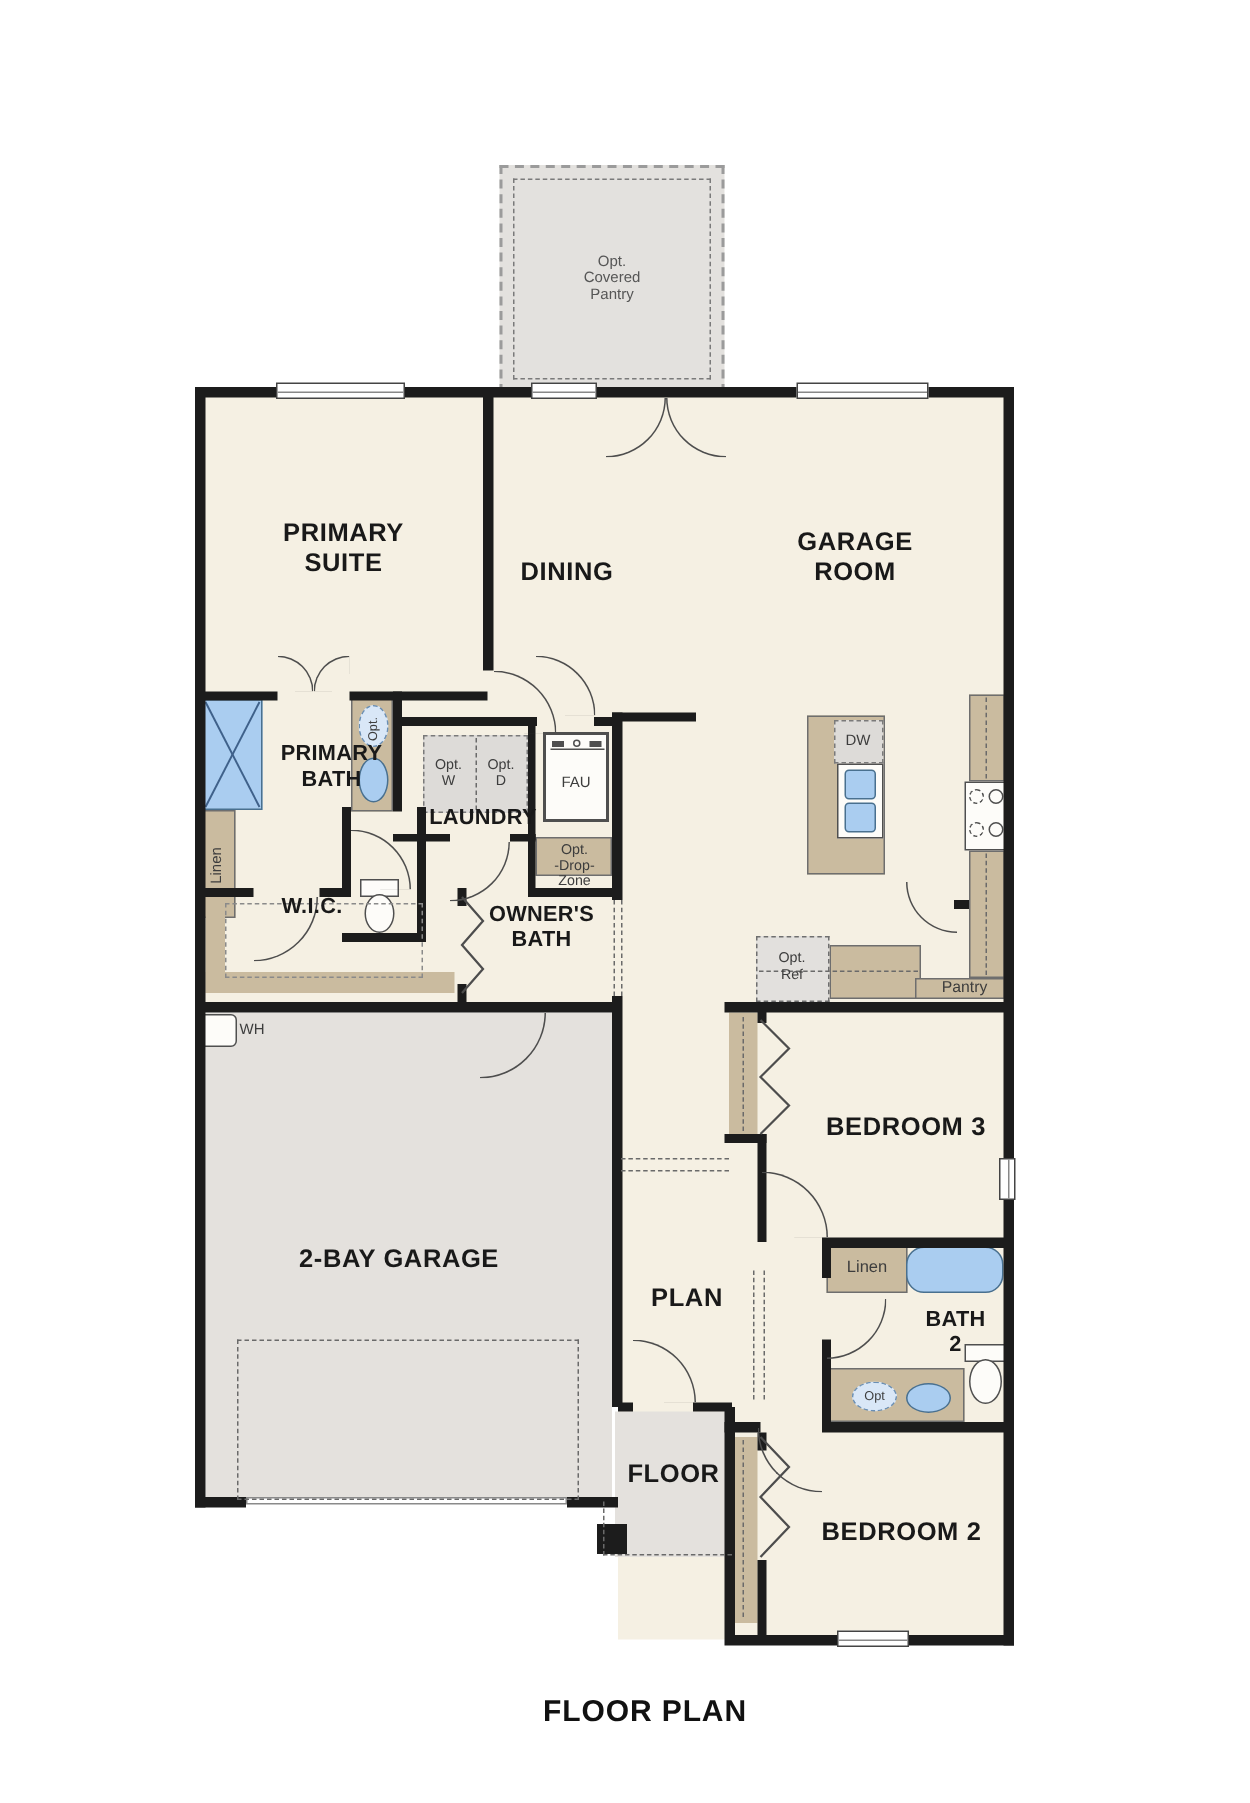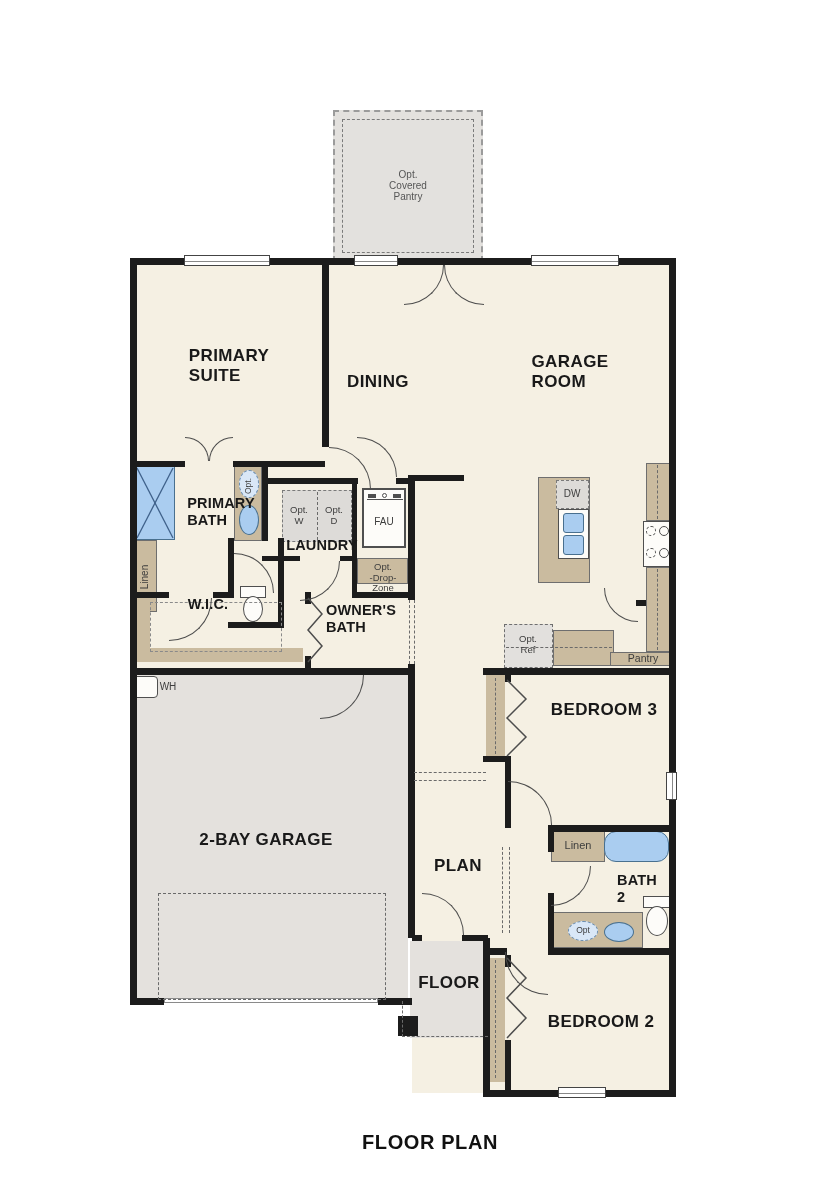--- a/index.html
+++ b/index.html
@@ -2,21 +2,21 @@
 <html><head>
 <meta charset="utf-8">
 <style>
   html,body{margin:0;padding:0;background:#ffffff}
   .plan{position:relative;width:833px;height:1202px;background:#fff;font-family:"Liberation Sans",sans-serif;overflow:hidden}
   .abs{position:absolute}
   .floor{position:absolute;background:#f5f0e3}
   .gfloor{position:absolute;background:#e4e1dd}
   .wall{position:absolute;background:#1c1c1c}
   .tan{position:absolute;background:#cabb9f;border:1px solid #6e6e6e;box-sizing:border-box}
-  .room-label{position:absolute;font-weight:bold;color:#191919;line-height:1.18;white-space:nowrap;transform:translate(-50%,-50%)}
+  .room-label{position:absolute;font-weight:bold;color:#191919;text-align:center;line-height:1.18;white-space:nowrap;transform:translate(-50%,-50%)}
   .lg{font-size:17px;letter-spacing:.4px}
   .md{font-size:14.5px;letter-spacing:.2px}
   .small-label{position:absolute;color:#3d3d3d;text-align:center;line-height:1.12;white-space:nowrap;transform:translate(-50%,-50%);font-size:10px}
   .rot{transform:translate(-50%,-50%) rotate(-90deg)}
   .win{position:absolute;background:#fff;border:1px solid #444;box-sizing:border-box}
   .win i{position:absolute;display:block}
   .win-h i{left:0;right:0;top:50%;border-top:1px solid #888}
   .win-v i{top:0;bottom:0;left:50%;border-left:1px solid #888}
   .arc{position:absolute;border:0 solid #4d4d4d;background:transparent;box-sizing:border-box}
   .hinge-tl{border-bottom-right-radius:100%;border-right-width:1.5px;border-bottom-width:1.5px}
@@ -223,21 +223,21 @@
   <div class="room-label md" style="left:221px;top:512px">
     <span style="display:block">PRIMARY</span>
     <span style="display:block">BATH</span>
   </div>
   <div class="room-label md" style="left:322px;top:546px">LAUNDRY</div>
   <div class="room-label md" style="left:208px;top:605px">W.I.C.</div>
   <div class="room-label md" style="left:361px;top:619px">
     <span style="display:block">OWNER'S</span>
     <span style="display:block">BATH</span>
   </div>
-  <div class="room-label lg" style="left:604px;top:710px">BEDROOM 3</div>
+  <div class="room-label lg" style="left:604px;top:752px">BEDROOM 3</div>
   <div class="room-label lg" style="left:266px;top:840px">2-BAY GARAGE</div>
   <div class="room-label lg" style="left:458px;top:866px">PLAN</div>
   <div class="room-label md" style="left:637px;top:889px">
     <span style="display:block">BATH</span>
     <span style="display:block">2</span>
   </div>
   <div class="room-label lg" style="left:601px;top:1022px">BEDROOM 2</div>
   <div class="room-label lg" style="left:449px;top:983px">FLOOR</div>
 
   <div class="small-label" style="left:299px;top:516px;font-size:9.5px">

